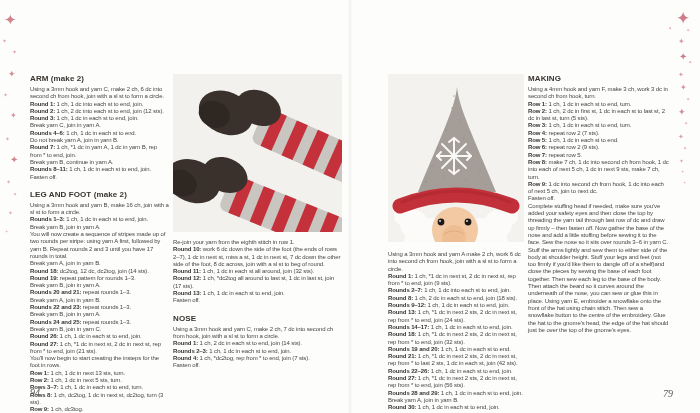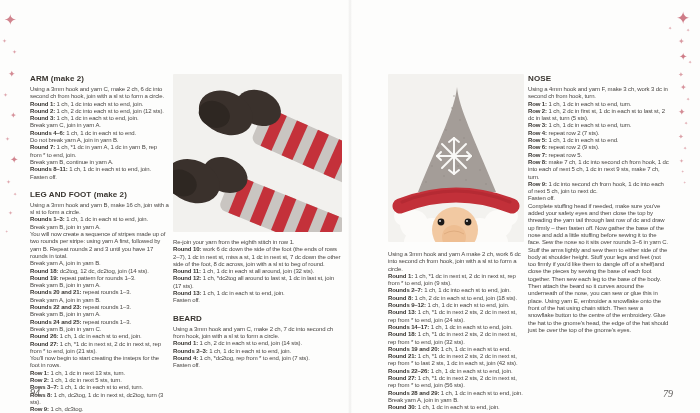--- a/index.html
+++ b/index.html
@@ -157,21 +157,21 @@
     <div>
         <div class="section">
           <p class="line"><span>Re-join your yarn from the eighth stitch in row 1.</span></p>
           <p class="line"><strong>Round 10:</strong><span> work 6 dc down the side of the foot (the ends of rows 2–7), 1 dc in next st, miss a st, 1 dc in next st, 7 dc down the other side of the foot, 8 dc across, join with a sl st to beg of round.</span></p>
           <p class="line"><strong>Round 11:</strong><span> 1 ch, 1 dc in each st all around, join (32 sts).</span></p>
           <p class="line"><strong>Round 12:</strong><span> 1 ch, *dc2tog all around to last st, 1 dc in last st, join (17 sts).</span></p>
           <p class="line"><strong>Round 13:</strong><span> 1 ch, 1 dc in each st to end, join.</span></p>
           <p class="line"><span>Fasten off.</span></p>
         </div>
         <div class="section">
-          <h3>BEARD</h3>
+          <h3>NOSE</h3>
           <p class="line"><span>Using a 3mm hook and yarn C, make 2 ch, 7 dc into second ch from hook, join with a sl st to form a circle.</span></p>
           <p class="line"><strong>Round 1:</strong><span> 1 ch, 2 dc in each st to end, join (14 sts).</span></p>
           <p class="line"><strong>Rounds 2–3:</strong><span> 1 ch, 1 dc in each st to end, join.</span></p>
           <p class="line"><strong>Round 4:</strong><span> 1 ch, *dc2tog, rep from * to end, join (7 sts).</span></p>
           <p class="line"><span>Fasten off.</span></p>
         </div>
       </div>
   </div>
 
   <div class="col col3">
@@ -252,21 +252,21 @@
           <p class="line"><span>Break yarn A, join in yarn B.</span></p>
           <p class="line"><strong>Round 30:</strong><span> 1 ch, 1 dc in each st to end, join.</span></p>
           <p class="line"><strong>Round 31:</strong><span> 1 ch, work a row of crab stitch/reverse double crochet, join.</span></p>
           <p class="line"><span>Fasten off.</span></p>
         </div>
       </div>
   </div>
 
   <div class="col col4">
       <div class="section">
-        <h3>NOSE</h3>
+        <h3>MAKING</h3>
         <p class="line"><span>Using a 4mm hook and yarn F, make 3 ch, work 3 dc in second ch from hook, turn.</span></p>
         <p class="line"><strong>Row 1:</strong><span> 1 ch, 1 dc in each st to end, turn.</span></p>
         <p class="line"><strong>Row 2:</strong><span> 1 ch, 2 dc in first st, 1 dc in each st to last st, 2 dc in last st, turn (5 sts).</span></p>
         <p class="line"><strong>Row 3:</strong><span> 1 ch, 1 dc in each st to end, turn.</span></p>
         <p class="line"><strong>Row 4:</strong><span> repeat row 2 (7 sts).</span></p>
         <p class="line"><strong>Row 5:</strong><span> 1 ch, 1 dc in each st to end.</span></p>
         <p class="line"><strong>Row 6:</strong><span> repeat row 2 (9 sts).</span></p>
         <p class="line"><strong>Row 7:</strong><span> repeat row 5.</span></p>
         <p class="line"><strong>Row 8:</strong><span> make 7 ch, 1 dc into second ch from hook, 1 dc into each of next 5 ch, 1 dc in next 9 sts, make 7 ch, turn.</span></p>
         <p class="line"><strong>Row 9:</strong><span> 1 dc into second ch from hook, 1 dc into each of next 5 ch, join to next dc.</span></p>

